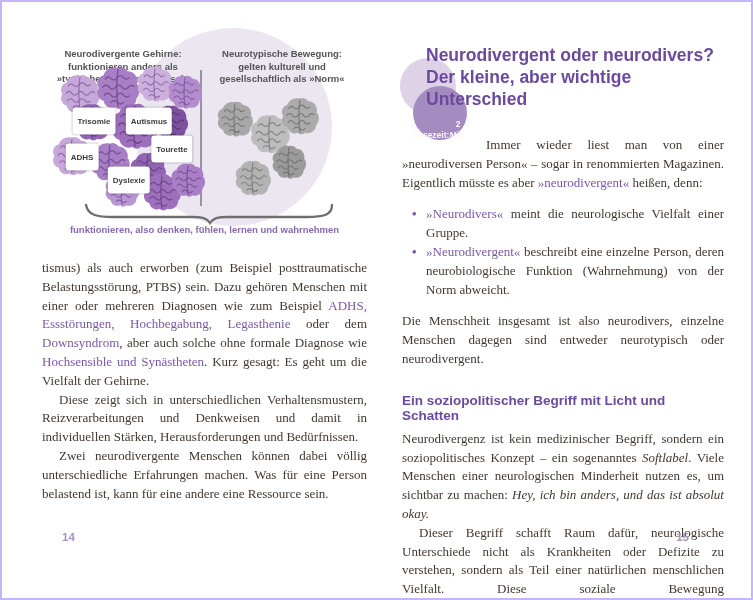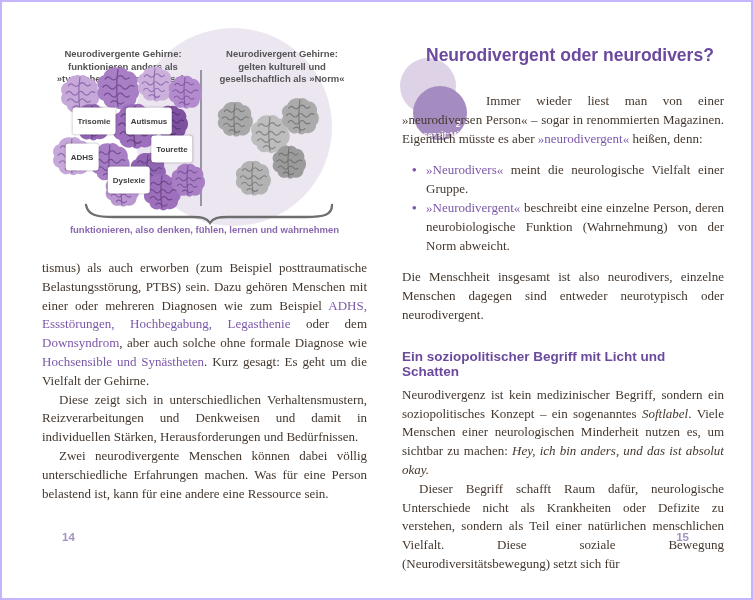--- a/index.html
+++ b/index.html
@@ -80,21 +80,21 @@
     <div class="figure">
       <div class="big-circle"></div>
 
       <div class="fig-col fig-col-left">
         <div>Neurodivergente Gehirne:</div>
         <div>funktionieren anders als</div>
         <div>»typische«, aber nicht falsch,</div>
         <div>z. B.:</div>
       </div>
       <div class="fig-col fig-col-right">
-        <div>Neurodivergent Gehirne:</div>
+        <div>Neurotypische Bewegung:</div>
         <div>gelten kulturell und</div>
         <div>gesellschaftlich als »Norm«</div>
       </div>
 
       <div class="divider"></div>
 
       <svg class="brain" style="left:16px;top:30px;width:44px;height:44px;--f:#c7a9d9;--s:#8a5fa8">
           <use href="#brain-shape"></use>
         </svg>
       <svg class="brain" style="left:52px;top:22px;width:48px;height:48px;--f:#a87fc5;--s:#6d4691">
@@ -178,20 +178,21 @@
   <div class="page page-right">
 
     <div class="deco-circle"></div>
     <div class="badge">
       <div>Lesezeit:</div>
       <div>2 Min.</div>
     </div>
 
     <h1 class="heading">
       <div>Neurodivergent oder neurodivers?</div>
+      <div>Der kleine, aber wichtige Unterschied</div>
     </h1>
 
     <p class="bodytext para1"><span class="float-spacer"></span><span><span>Immer wieder liest man von einer »neurodiversen Person« – sogar in renommierten Magazinen. Eigentlich müsste es aber </span><span class="seg-accent">»neurodivergent«</span><span> heißen, denn:</span></span></p>
 
     <ul class="bullets">
       <li class="bodytext">
         <span class="bullet">•</span>
         <span><span class="seg-accent">»Neurodivers«</span><span> meint die neurologische Vielfalt einer Gruppe.</span></span>
       </li>
       <li class="bodytext">

